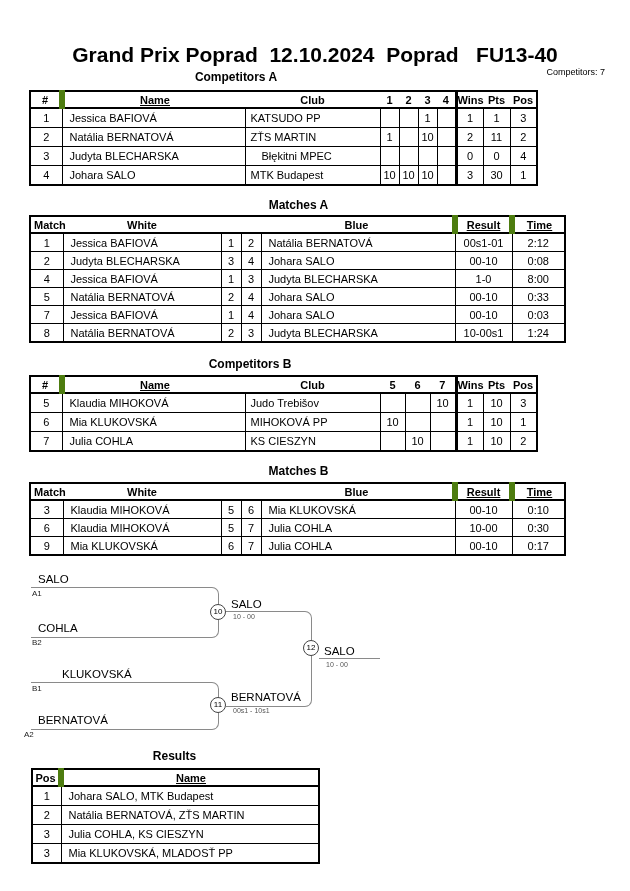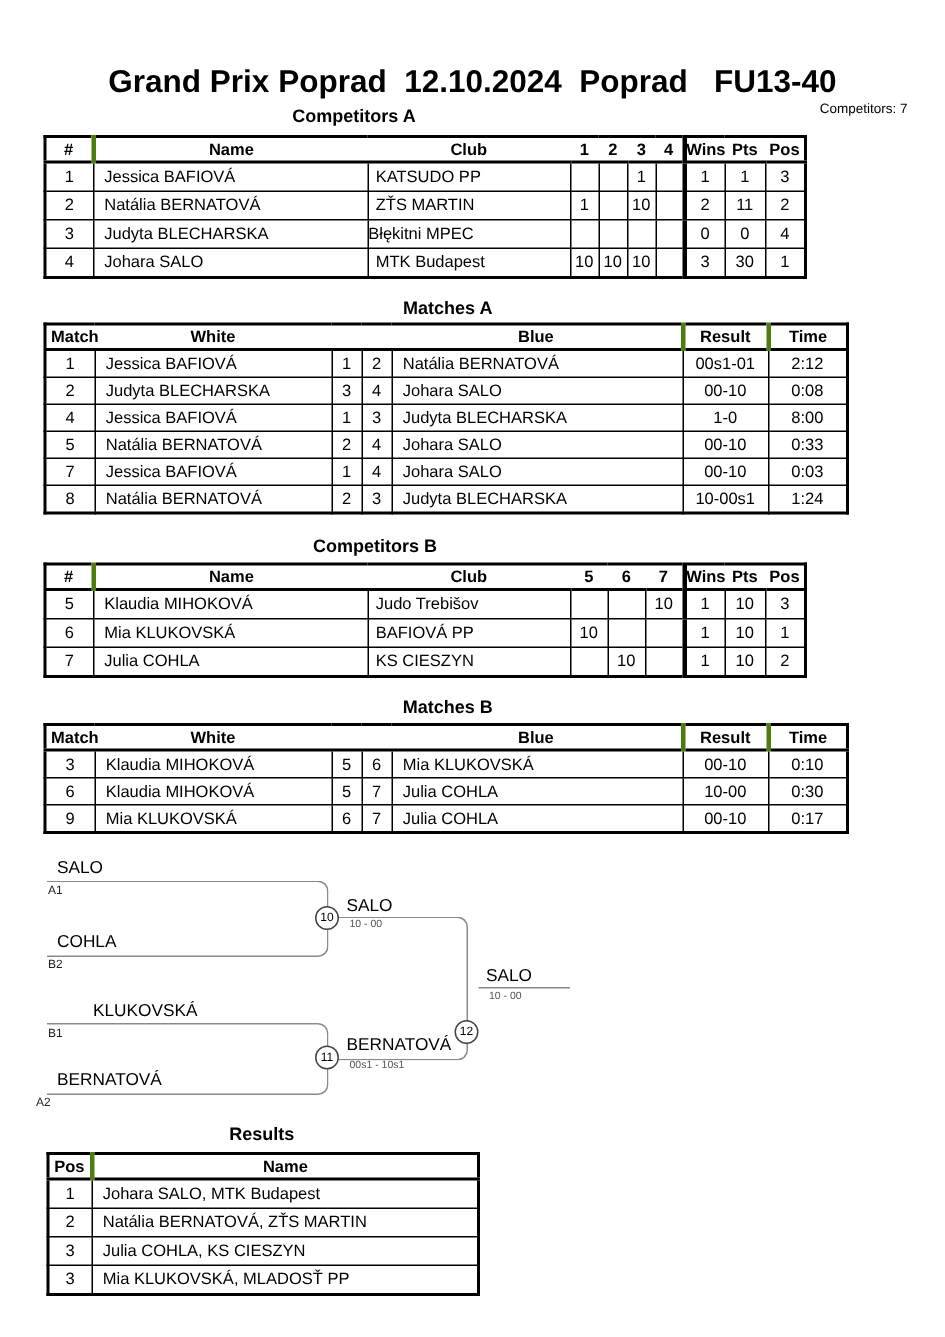--- a/index.html
+++ b/index.html
@@ -18,21 +18,21 @@
   .t-results-title{top:749px;left:31px;width:287px;}
 
   table{border-collapse:collapse;table-layout:fixed;border:2px solid #000;background:#fff;}
   th,td{font-size:11px;overflow:visible;white-space:nowrap;padding:0;}
   th{border:0 solid #000;border-bottom:2px solid #000;height:15px;font-weight:bold;text-align:center;}
   td{border:1px solid #000;text-align:center;vertical-align:middle;}
   .comp-table td{height:18px;}
   .match-table td{height:17px;}
   .results-table td{height:18px;}
   td.al,th.al{text-align:left;padding-left:7px;}
-  th.sep-l{border-left:3px solid #4d7c0f;}
+  th.sep-l{border-left:6px solid #4d7c0f;text-decoration:underline;}
   th.sep-thick{border-left:3px solid #000;}
   td.thick-l{border-left:3px solid #000;}
   th.match-h{text-align:left;padding-left:3px;}
 
   
   .br-line{border-top:1px solid #8a8a8a;height:0;}
   .br-pair{border:1px solid #8a8a8a;border-left:none;border-radius:0 7px 7px 0;}
   .br-name{font-size:11.5px;color:#000;white-space:nowrap;}
   .br-seed{font-size:8px;color:#222;}
   .br-score{font-size:7px;color:#555;white-space:nowrap;}
@@ -97,21 +97,21 @@
         <td>10</td>
         <td></td>
         <td class="thick-l">2</td>
         <td>11</td>
         <td>2</td>
       </tr>
 
       <tr>
         <td>3</td>
         <td class="al">Judyta BLECHARSKA</td>
-        <td class="al" style="padding-left:0">Błękitni MPEC</td>
+        <td class="al" style="padding-left:16px">Błękitni MPEC</td>
         <td></td>
         <td></td>
         <td></td>
         <td></td>
         <td class="thick-l">0</td>
         <td>0</td>
         <td>4</td>
       </tr>
 
       <tr>
@@ -251,21 +251,21 @@
         <td></td>
         <td>10</td>
         <td class="thick-l">1</td>
         <td>10</td>
         <td>3</td>
       </tr>
 
       <tr>
         <td>6</td>
         <td class="al">Mia KLUKOVSKÁ</td>
-        <td class="al" style="padding-left:5px">BAFIOVÁ PP</td>
+        <td class="al" style="padding-left:5px">MIHOKOVÁ PP</td>
         <td>10</td>
         <td></td>
         <td></td>
         <td class="thick-l">1</td>
         <td>10</td>
         <td>1</td>
       </tr>
 
       <tr>
         <td>7</td>
@@ -348,21 +348,21 @@
   <div class="abs br-name" style="left:38px;top:714px;">BERNATOVÁ</div>
   <div class="abs br-seed" style="left:24px;top:730px;">A2</div>
 
   <div class="abs br-pair" style="left:31px;top:587px;width:187px;height:49px;"></div>
   <div class="abs br-pair" style="left:31px;top:682px;width:187px;height:46px;"></div>
   <div class="abs br-pair" style="left:226px;top:611px;width:85px;height:94px;"></div>
   <div class="abs br-line" style="left:319px;top:658px;width:61px;"></div>
 
   <div class="abs br-circle" style="left:210px;top:604px;">10</div>
   <div class="abs br-circle" style="left:210px;top:697px;">11</div>
-  <div class="abs br-circle" style="left:303px;top:680px;">12</div>
+  <div class="abs br-circle" style="left:303px;top:640px;">12</div>
 
   <div class="abs br-name" style="left:231px;top:598px;">SALO</div>
   <div class="abs br-score" style="left:233px;top:613px;">10 - 00</div>
   <div class="abs br-name" style="left:231px;top:691px;">BERNATOVÁ</div>
   <div class="abs br-score" style="left:233px;top:707px;">00s1 - 10s1</div>
   <div class="abs br-name" style="left:324px;top:645px;">SALO</div>
   <div class="abs br-score" style="left:326px;top:661px;">10 - 00</div>
 </div>
 
 <div class="abs section-title t-results-title">Results</div>

